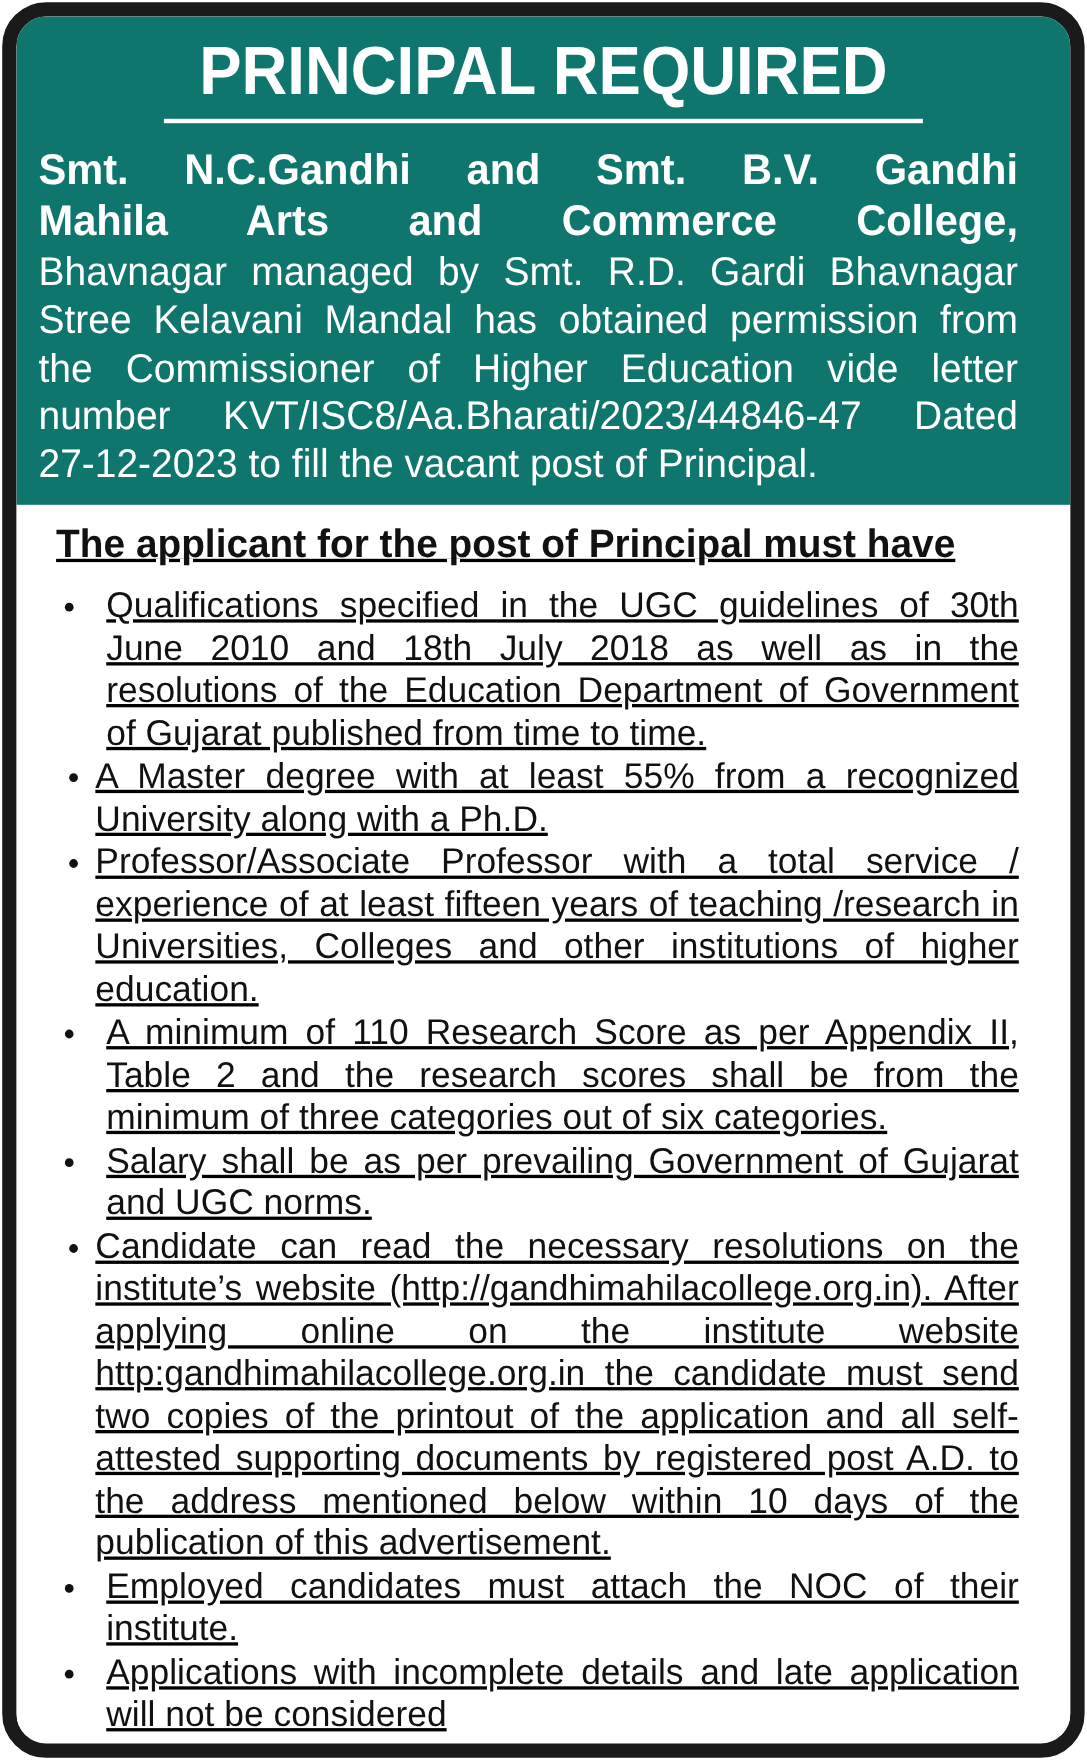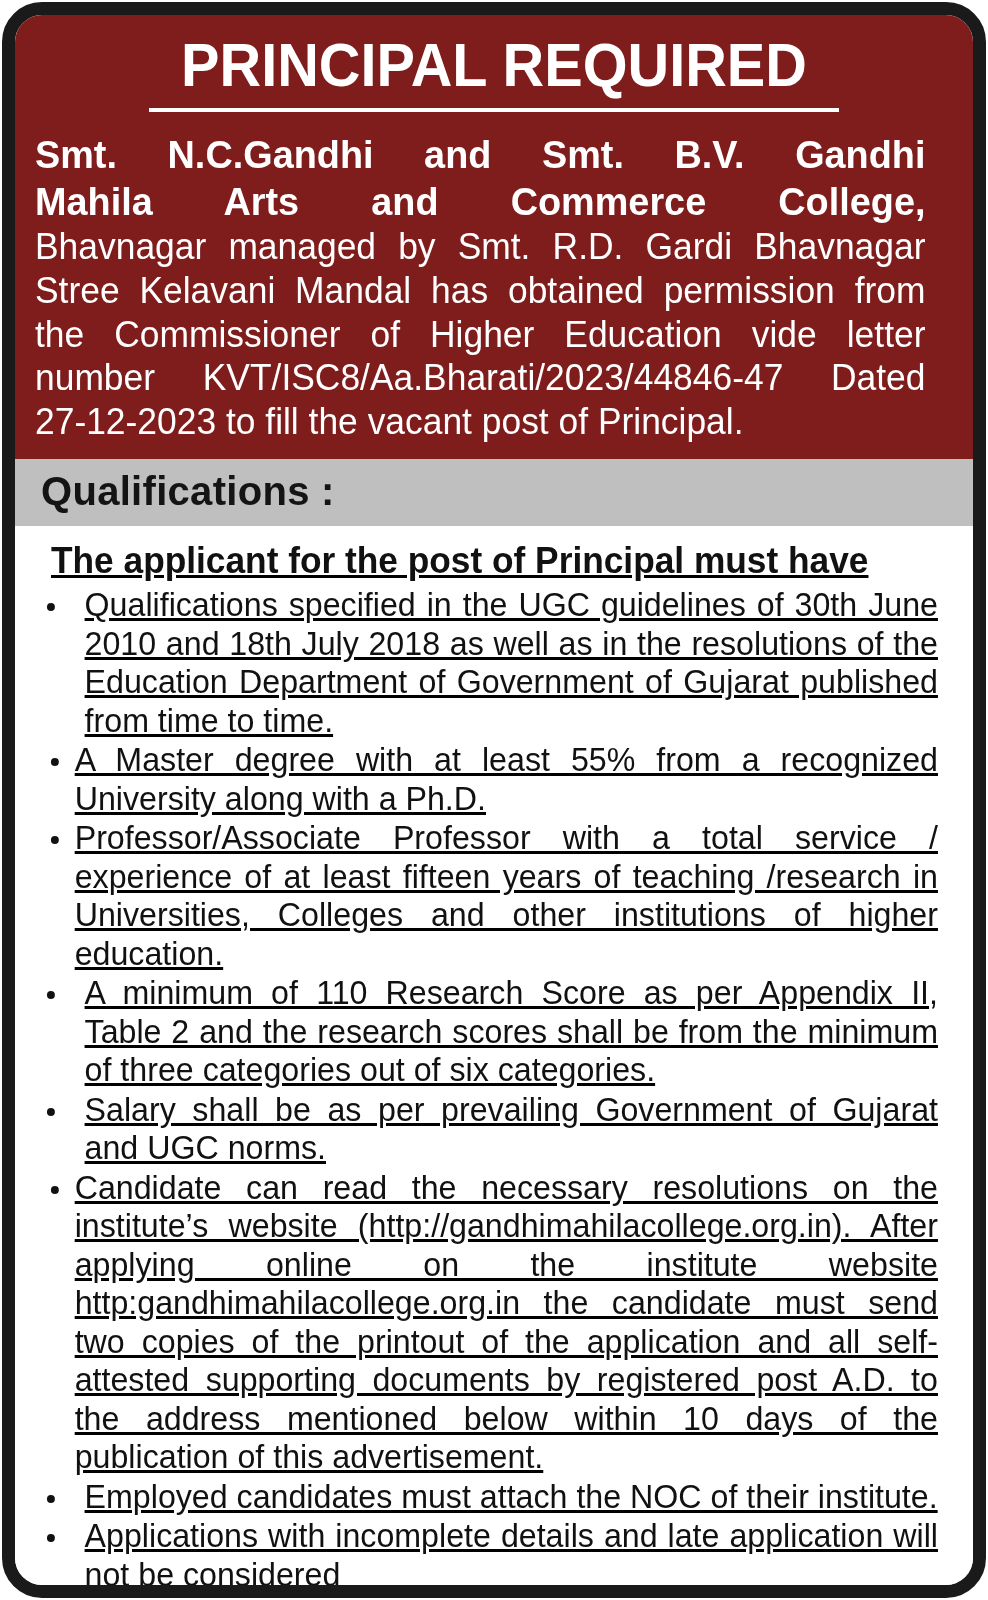--- a/index.html
+++ b/index.html
@@ -32,21 +32,21 @@
     height: 1596px;
     box-sizing: border-box;
     border: 13px solid #1a1a1a;
     border-radius: 40px;
     background: #ffffff;
     overflow: hidden;
   }
 
   
   .header {
-    background: #7f1d1d;
+    background: #0f766e;
     color: #ffffff;
     padding: 18px 20px 16px 20px;
     box-sizing: border-box;
   }
 
   .ad-title {
     text-align: center;
     font-family: "Liberation Sans Narrow", "Liberation Sans", sans-serif;
     font-weight: bold;
     font-size: 62px;
@@ -119,21 +119,21 @@
     font-size: 36px;
     color: #111111;
     margin: 6px 0 4px 12px;
     line-height: 1.16;
     transform: scaleX(0.98);
     transform-origin: left center;
   }
 
   ul.req-list {
     list-style: none;
-    margin: 4px;
+    margin: 16px;
     padding: 0;
   }
   ul.req-list > li {
     position: relative;
     padding-left: 32px;
     margin: 0 0 1px 0;
     font-family: "Liberation Sans Narrow", "Liberation Sans", sans-serif;
     font-size: 32.5px;
     line-height: 1.185;
     color: #111111;
@@ -173,21 +173,20 @@
         <span class="org-line strong org-just">Smt. N.C.Gandhi and Smt. B.V. Gandhi</span>
         <span class="org-line strong org-just">Mahila Arts and Commerce College,</span>
         <span class="org-line org-just">Bhavnagar managed by Smt. R.D. Gardi Bhavnagar</span>
         <span class="org-line org-just">Stree Kelavani  Mandal has obtained permission from</span>
         <span class="org-line org-just">the Commissioner of Higher Education vide letter</span>
         <span class="org-line org-just">number KVT/ISC8/Aa.Bharati/2023/44846-47   Dated</span>
         <span class="org-line org-last">27-12-2023 to fill the vacant post of Principal.</span>
       </div>
     </div>
 
-    <div class="qual-bar">Qualifications :</div>
 
     <div class="body-wrap">
       <div class="lead">The applicant for the post of Principal must have</div>
 
       <ul class="req-list">
         <li class="wide">
           <span class="bullet"></span>
           <span>Qualifications specified in the UGC guidelines of 30th June 2010 and 18th July 2018 as well as in the resolutions of the Education Department of Government of Gujarat published from time to time.</span>
         </li>
         <li>

